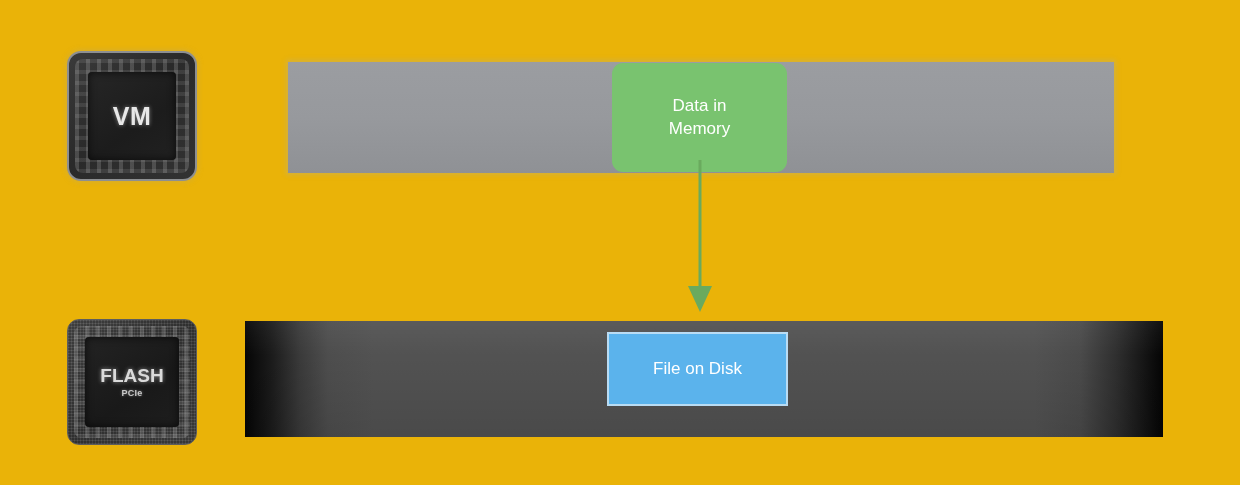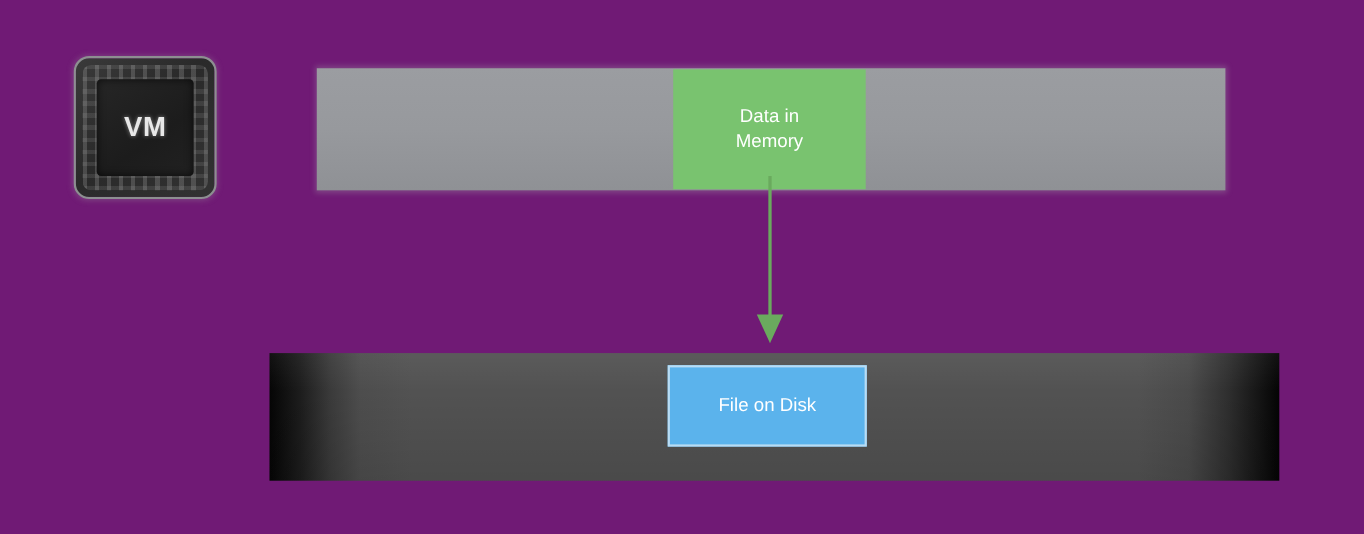--- a/index.html
+++ b/index.html
@@ -7,21 +7,21 @@
     padding: 0;
     background: #000000;
   }
   body {
     font-family: "Liberation Sans", sans-serif;
   }
   #stage {
     position: relative;
     width: 1240px;
     height: 485px;
-    background: #701a75;
+    background: #eab308;
     overflow: hidden;
   }
 
   
   .chip {
     position: absolute;
     border-radius: 14px;
     box-sizing: border-box;
   }
   .chip-vm {
@@ -159,20 +159,21 @@
     color: #ffffff;
     font-size: 17px;
     line-height: 1.35;
   }
   .block-memory {
     left: 612px;
     top: 63px;
     width: 175px;
     height: 109px;
     background: #79c36f;
+    border-radius: 11px;
   }
   .block-disk {
     left: 607px;
     top: 332px;
     width: 181px;
     height: 74px;
     background: #5bb3ec;
     border: 2px solid #b9dcf4;
   }
 
@@ -192,20 +193,28 @@
 <div id="stage">
 
   <div class="chip chip-vm">
     <div class="chip-pins"></div>
     <div class="chip-pins-v"></div>
     <div class="chip-die">
       <div class="chip-label">VM</div>
     </div>
   </div>
 
+  <div class="chip chip-flash">
+    <div class="chip-pins"></div>
+    <div class="chip-pins-v"></div>
+    <div class="chip-die chip-die-flash">
+      <div class="chip-label chip-label-flash">FLASH</div>
+      <div class="chip-sublabel">PCIe</div>
+    </div>
+  </div>
 
   <div class="bar bar-memory"></div>
 
   <div class="bar bar-disk"></div>
 
   <div class="block block-memory">
     <div>
       <span>Data in</span><br>
       <span>Memory</span>
     </div>

